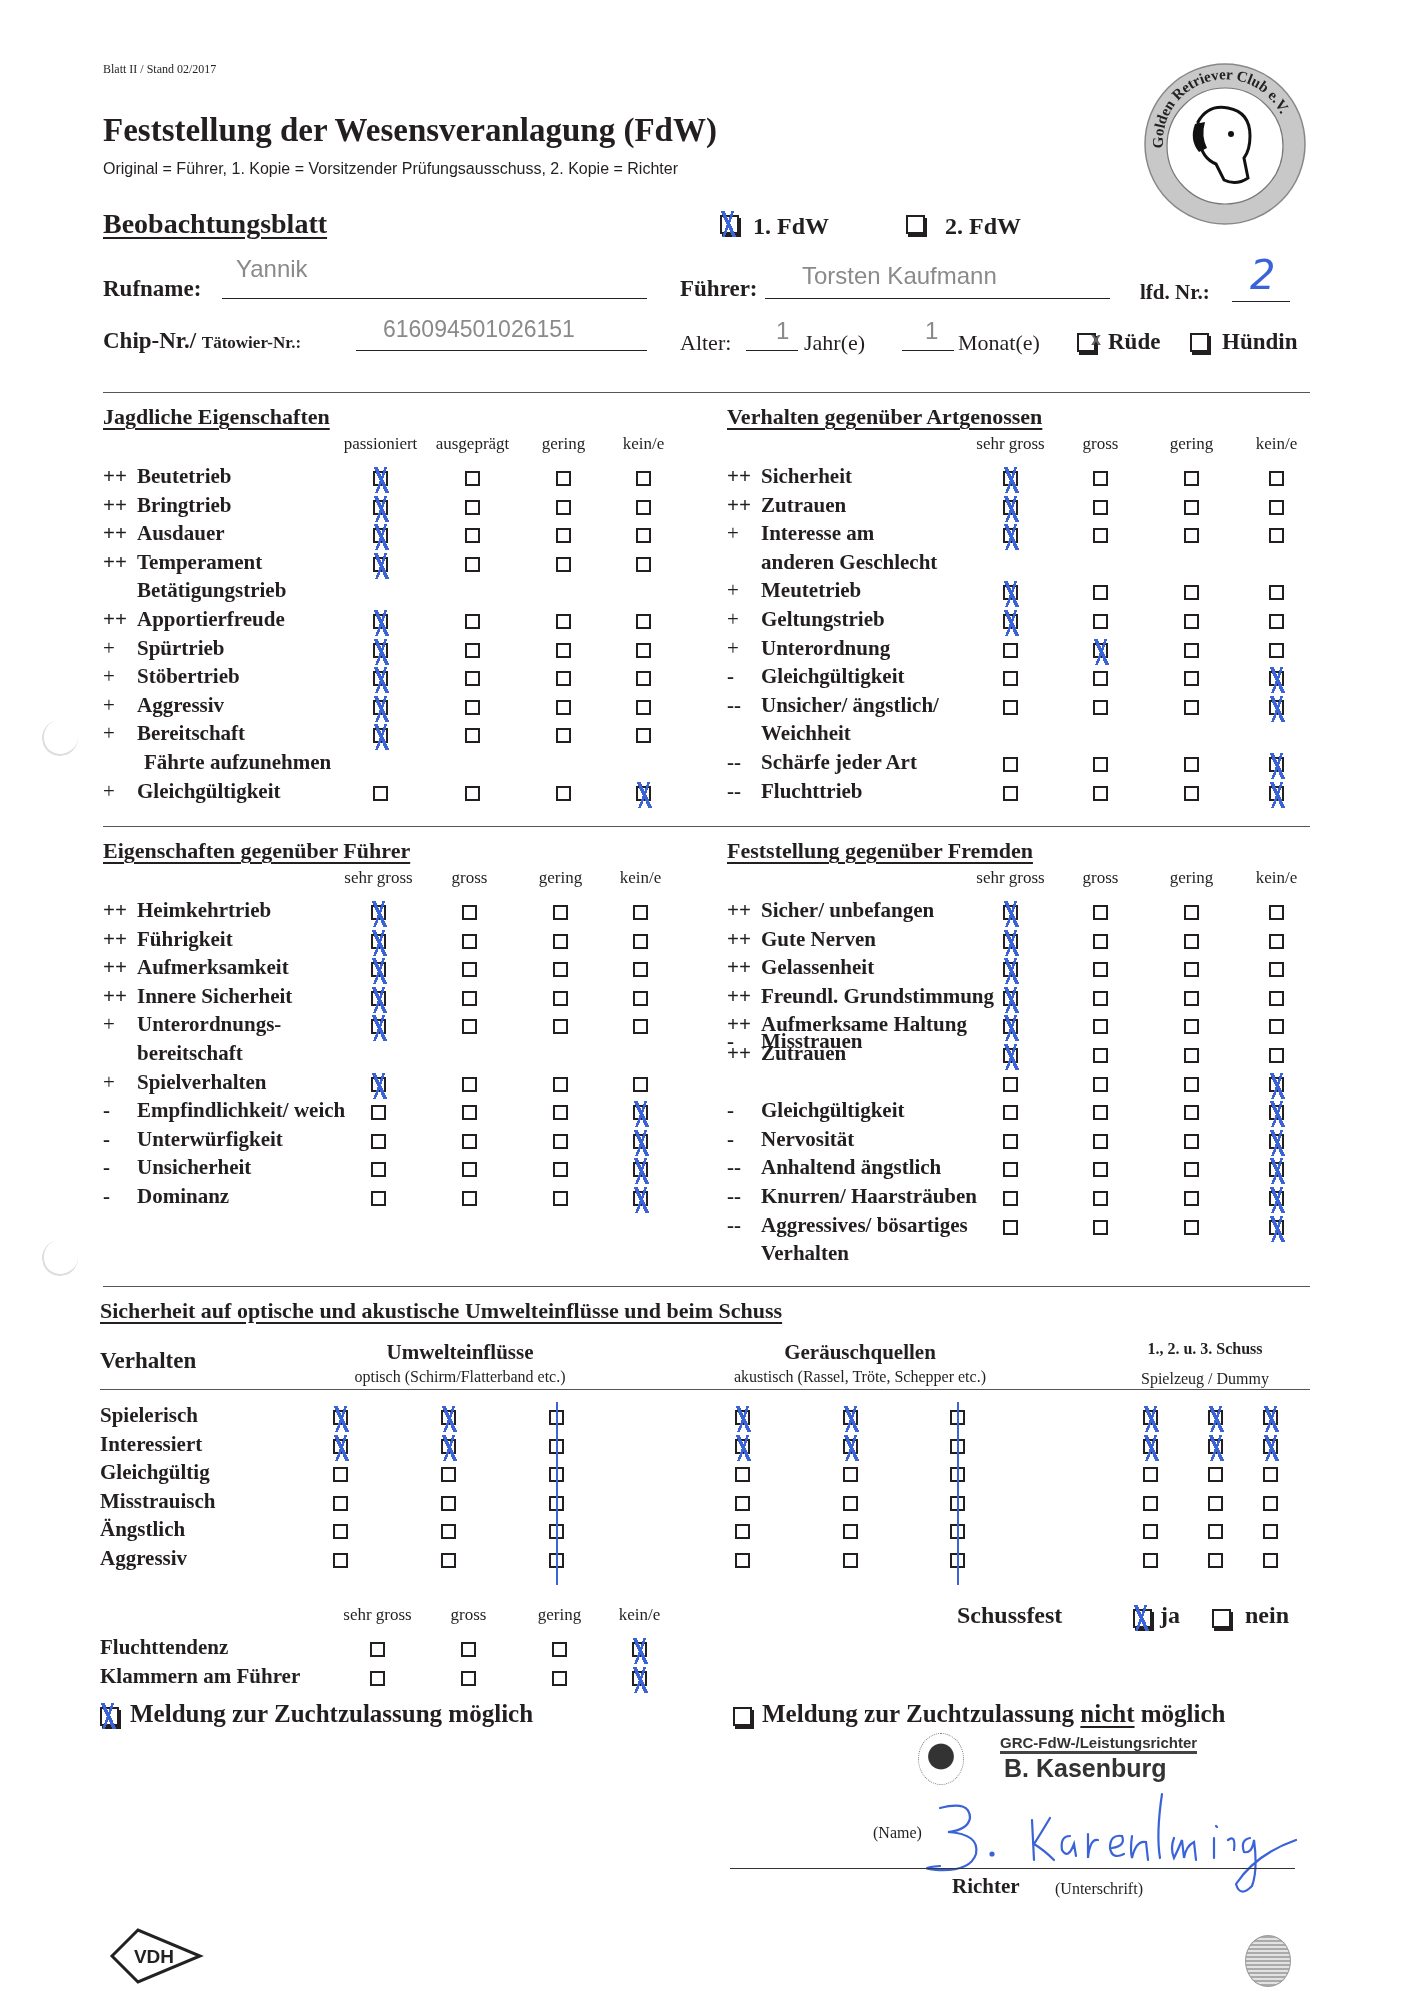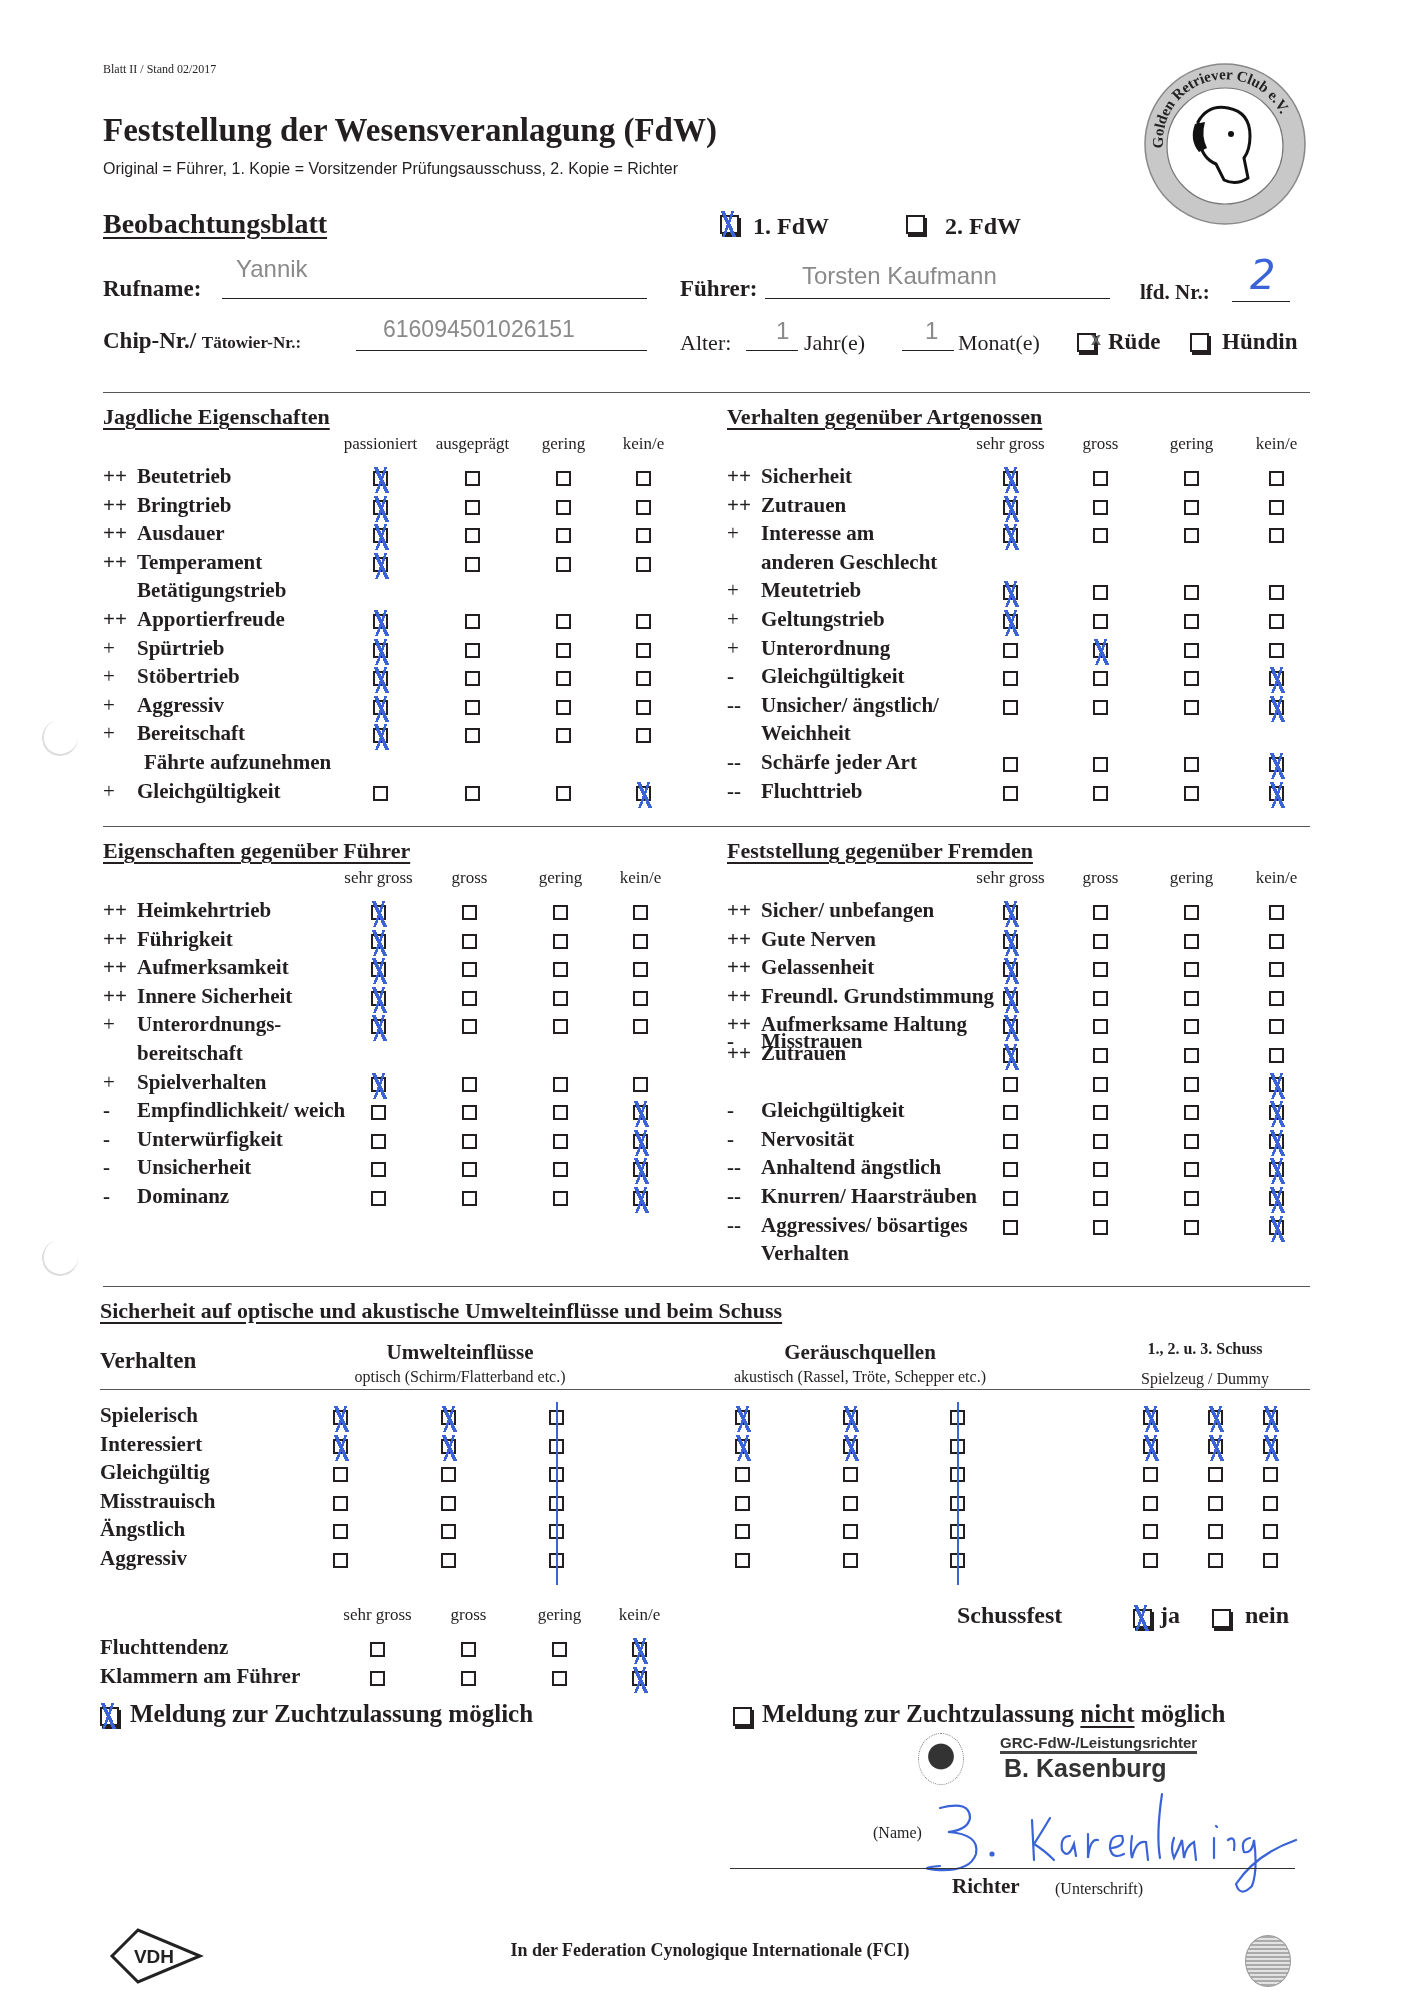--- a/index.html
+++ b/index.html
@@ -454,18 +454,17 @@
 <div class="abs b" style="left:952px;top:1874px;font-size:21px;">Richter</div>
 <div class="abs" style="left:1055px;top:1880px;font-size:16px;">(Unterschrift)</div>
 
 <div class="abs" style="left:108px;top:1928px;width:96px;height:56px;">
   <svg width="96" height="56" viewBox="0 0 96 56">
       <polygon points="4,28 30,2 92,28 30,54" fill="none" stroke="#222" stroke-width="3"></polygon>
       <text x="46" y="35" text-anchor="middle" font-family="Liberation Sans, sans-serif" font-weight="bold" font-size="19" fill="#222">VDH</text>
     </svg>
 </div>
 <div class="abs b" style="left:300px;top:1938px;width:820px;text-align:center;font-size:18px;line-height:24px;">
-  <div>In der Federation Cynologique Internationale (FCI)</div>
 </div>
 <div class="abs" style="left:1245px;top:1935px;width:44px;height:50px;border-radius:50%;background:repeating-linear-gradient(0deg,#aaa 0 2px,#e2e2e2 2px 4px);border:1px solid #999;"></div>
 
 <div class="abs" style="left:42px;top:720px;width:34px;height:34px;border-radius:50%;border-left:2px solid #ddd;border-bottom:2px solid #ddd;transform:rotate(-10deg);"></div>
 <div class="abs" style="left:42px;top:1240px;width:34px;height:34px;border-radius:50%;border-left:2px solid #ddd;border-bottom:2px solid #ddd;transform:rotate(-10deg);"></div>
 
 </body></html>

